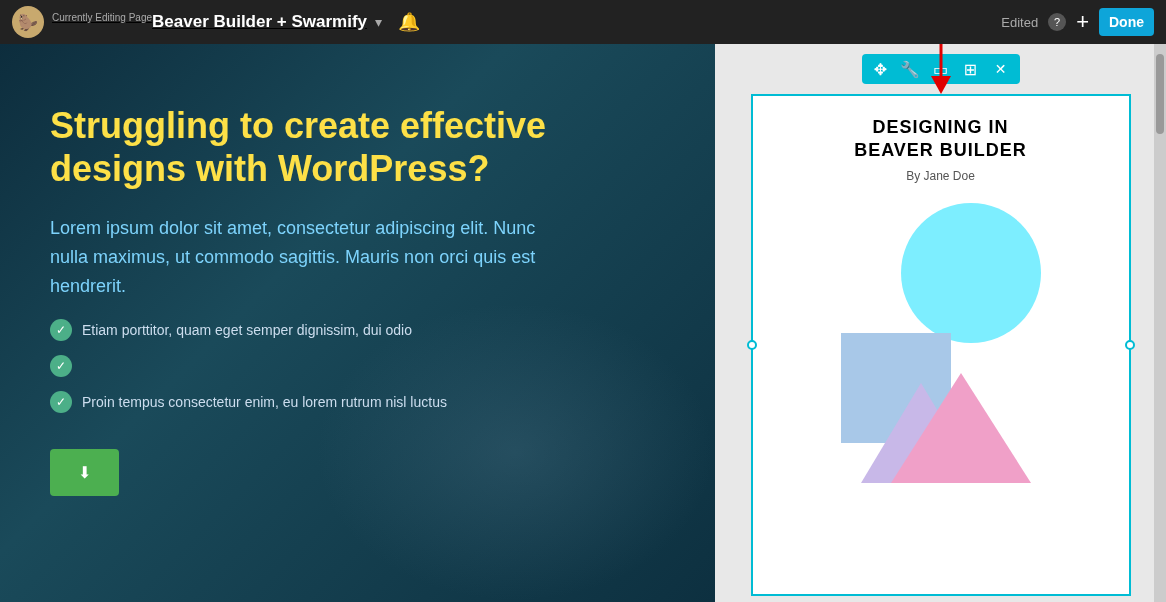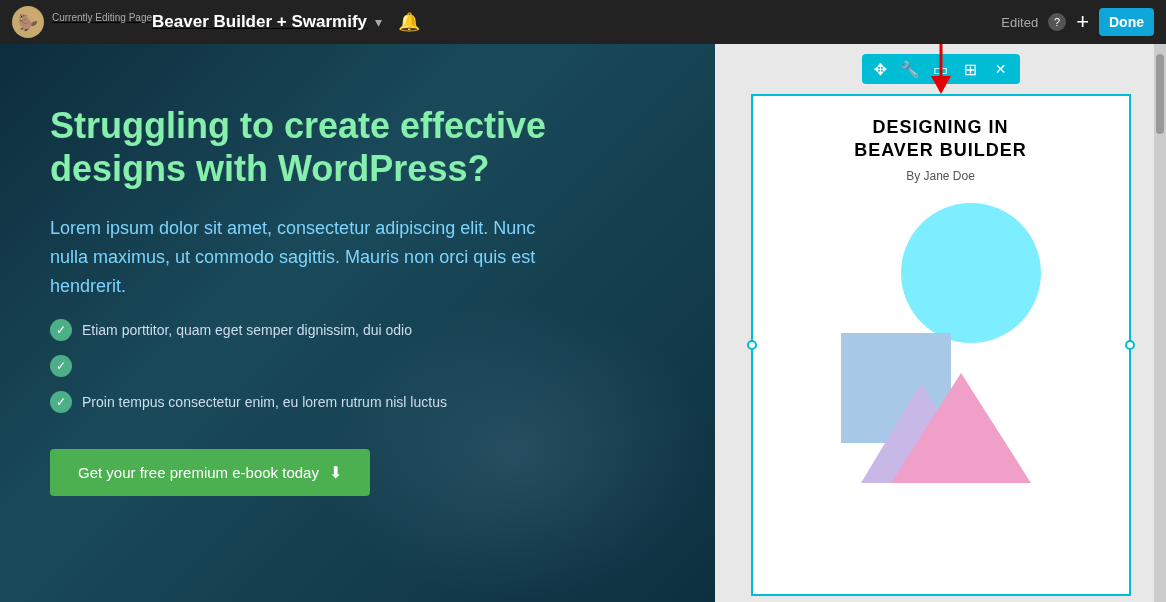--- a/index.html
+++ b/index.html
@@ -92,21 +92,21 @@
       bottom: 0; right: 0;
       width: 400px; height: 300px;
       background: radial-gradient(ellipse at center, rgba(80,120,140,0.3) 0%, transparent 70%);
     }
     .hero-content {
       position: relative;
       z-index: 2;
       padding: 60px 50px 40px 50px;
     }
     .hero-h1 {
-      color: #86efac;
+      color: #fde047;
       font-size: 36px;
       font-weight: bold;
       line-height: 1.2;
       margin-bottom: 24px;
     }
     .hero-p {
       color: #7dd3fc;
       font-size: 18px;
       line-height: 1.6;
       margin-bottom: 18px;
@@ -322,21 +322,20 @@
         </li>
         <li>
           <span class="check-icon">✓</span>
         </li>
         <li>
           <span class="check-icon">✓</span>
           <span>Proin tempus consectetur enim, eu lorem  rutrum nisl luctus</span>
         </li>
       </ul>
       <button class="hero-btn">
-        <span>Get your free premium e-book today</span>
         <span class="hero-btn-icon">⬇</span>
       </button>
     </div>
   </div>
 
   <div id="right-panel" style="position:relative;">
 
     <div id="scrollbar" style="position:absolute;right:0;top:0;bottom:0;width:12px;background:#ccc;z-index:10;">
       <div class="scrollbar-thumb"></div>
     </div>

